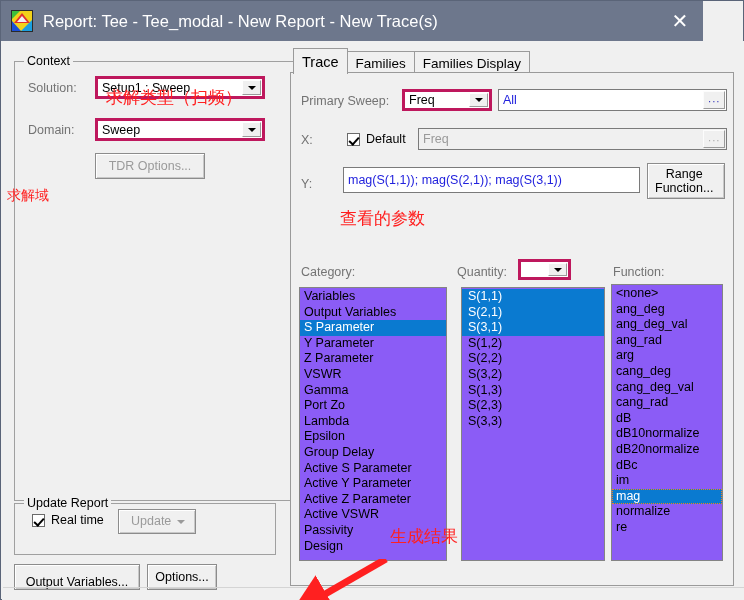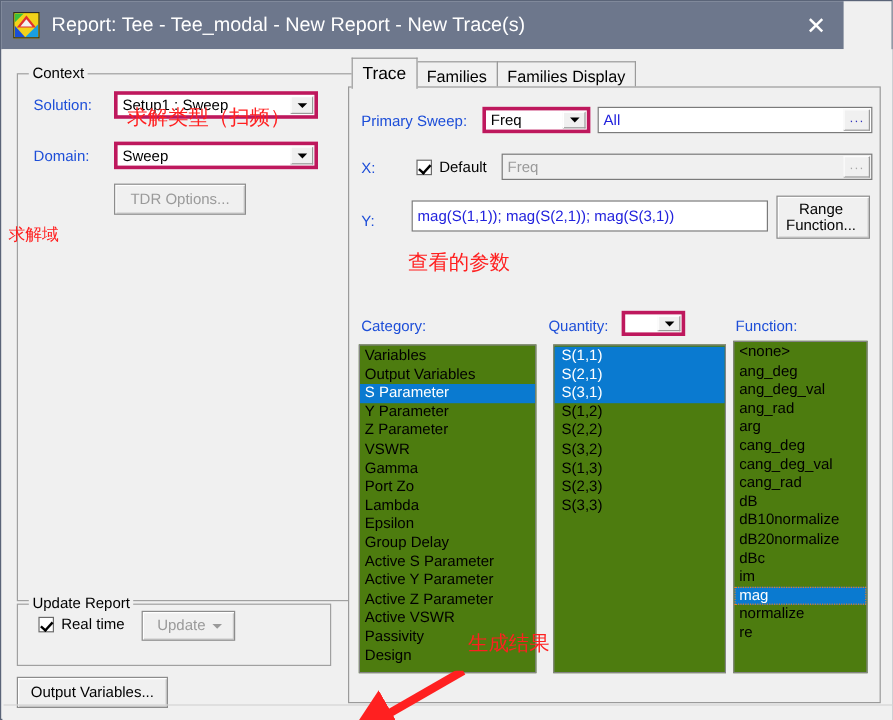--- a/index.html
+++ b/index.html
@@ -91,21 +91,21 @@
     white-space: nowrap;
   }
 
   #ctx-group { left: 12px; top: 20px; width: 286px; height: 440px; }
   #upd-group { left: 12px; top: 462px; width: 262px; height: 52px; }
 
   
   .lbl {
     position: absolute;
     font-size: 12.5px;
-    color: #1d4ed8;
+    color: #737373;
     white-space: nowrap;
   }
 
   
   .combo {
     position: absolute;
     background: #ffffff;
     border: 3px solid #be185d;
     box-sizing: border-box;
     display: flex;
@@ -259,21 +259,21 @@
     left: 288px; top: 31px;
     width: 444px; height: 514px;
     border: 1px solid #9a9a9a;
     box-sizing: border-box;
     background: #f0f0f0;
   }
 
   
   .listbox {
     position: absolute;
-    background: #4d7c0f;
+    background: #8b5cf6;
     border: 1px solid #848484;
     box-sizing: border-box;
     overflow: hidden;
     padding: 1px 0 0 0;
   }
   .listbox .row {
     height: 15.6px;
     line-height: 15.6px;
     padding-left: 4px;
     font-size: 12.5px;
@@ -364,22 +364,25 @@
     </div>
     <div class="cbx" style="left:30px; top:472px;">
       <span class="box"></span>
       <span class="cbl">Real time</span>
     </div>
     <div class="btn disabled" style="left:116px; top:468px; width:78px; height:25px; justify-content:flex-start; padding-left:12px;">
       <span>Update</span>
       <span style="position:absolute; right:10px; width:0;height:0;border-left:4px solid transparent;border-right:4px solid transparent;border-top:4px solid #9a9a9a;"></span>
     </div>
 
-    <div class="btn" style="left:12px; top:523px; width:126px; height:26px;">
+    <div class="btn" style="left:12px; top:523px; width:126px; height:26px;align-items:flex-end;">
       <span>Output Variables...</span>
+    </div>
+    <div class="btn" style="left:145px; top:523px; width:70px; height:26px;">
+      <span>Options...</span>
     </div>
 
     <div id="tabstrip">
       <div class="tab active">
         <span>Trace</span>
       </div>
       <div class="tab">
         <span>Families</span>
       </div>
       <div class="tab">

